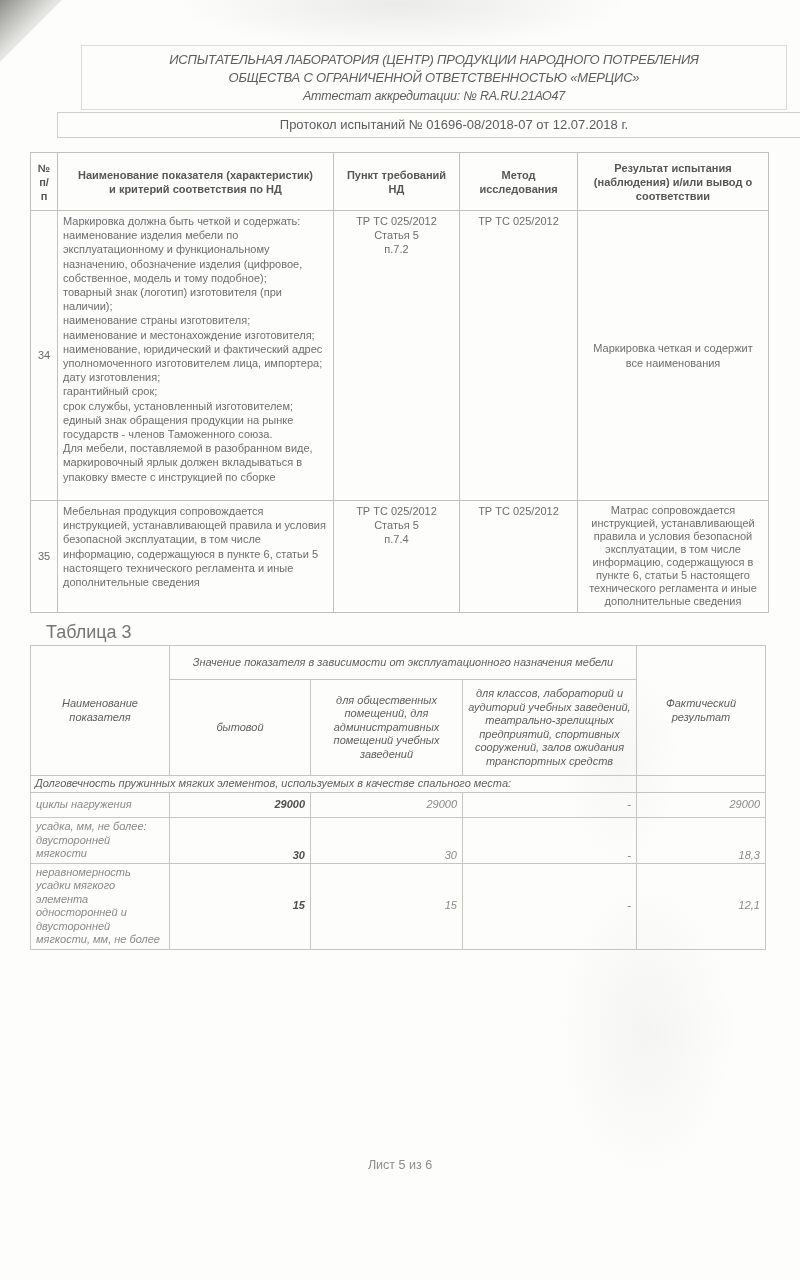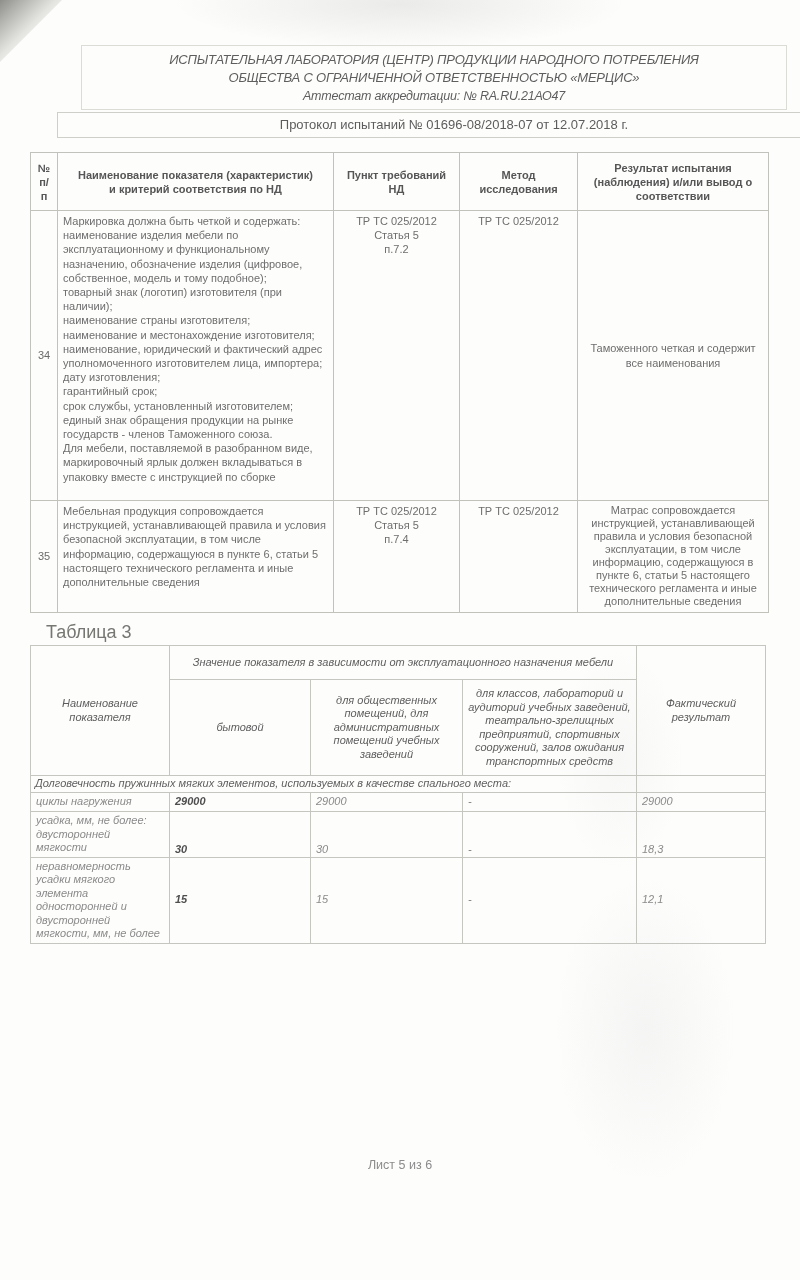--- a/index.html
+++ b/index.html
@@ -87,23 +87,23 @@
     vertical-align: middle;
     white-space: pre-line;
     font-style: italic;
   }
   .t3 td.hdr { text-align: center; color: #5e5e5e; }
   .t3 tr.gh { height: 34px; }
   .t3 tr.sub { height: 96px; }
   .t3 tr.section td {
     height: 17px; color: #5f5f5f; text-align: left; padding: 1px 4px;
   }
-  .t3 td.val { text-align: left; }
+  .t3 td.val { text-align: right; }
   .t3 td.val.strong { color: #4f4f4f; font-weight: bold; }
-  .t3 tr.dr1 { height: 19px; }
+  .t3 tr.dr1 { height: 25px; }
   .t3 tr.dr2 { height: 36px; }
   .t3 tr.dr2 td.val { vertical-align: bottom; padding-bottom: 0; }
   .t3 tr.dr3 { height: 74px; }
   .t3 td.rname { text-align: left; }
   .footer {
     position: absolute; left: 0; top: 1158px; width: 800px;
     text-align: center; font-size: 12.5px; color: #8c8c8c;
   }
 </style>
 </head>
@@ -157,21 +157,21 @@
 наименование, юридический и фактический адрес уполномоченного изготовителем лица, импортера;
 дату изготовления;
 гарантийный срок;
 срок службы, установленный изготовителем;
 единый знак обращения продукции на рынке государств - членов Таможенного союза.
 Для мебели, поставляемой в разобранном виде, маркировочный ярлык должен вкладываться в упаковку вместе с инструкцией по сборке</td>
         <td class="cc">ТР ТС 025/2012
 Статья 5
 п.7.2</td>
         <td class="cc">ТР ТС 025/2012</td>
-        <td class="mid">Таможенного четкая и содержит
+        <td class="mid">Маркировка четкая и содержит
 все наименования</td>
       </tr>
       <tr class="r35">
         <td class="num">35</td>
         <td>Мебельная продукция сопровождается инструкцией, устанавливающей правила и условия безопасной эксплуатации, в том числе информацию, содержащуюся в пункте 6, статьи 5 настоящего технического регламента и иные дополнительные сведения</td>
         <td class="cc">ТР ТС 025/2012
 Статья 5
 п.7.4</td>
         <td class="cc">ТР ТС 025/2012</td>
         <td class="cc result">Матрас сопровождается инструкцией, устанавливающей правила и условия безопасной эксплуатации, в том числе информацию, содержащуюся в пункте 6, статьи 5 настоящего технического регламента и иные дополнительные сведения</td>

